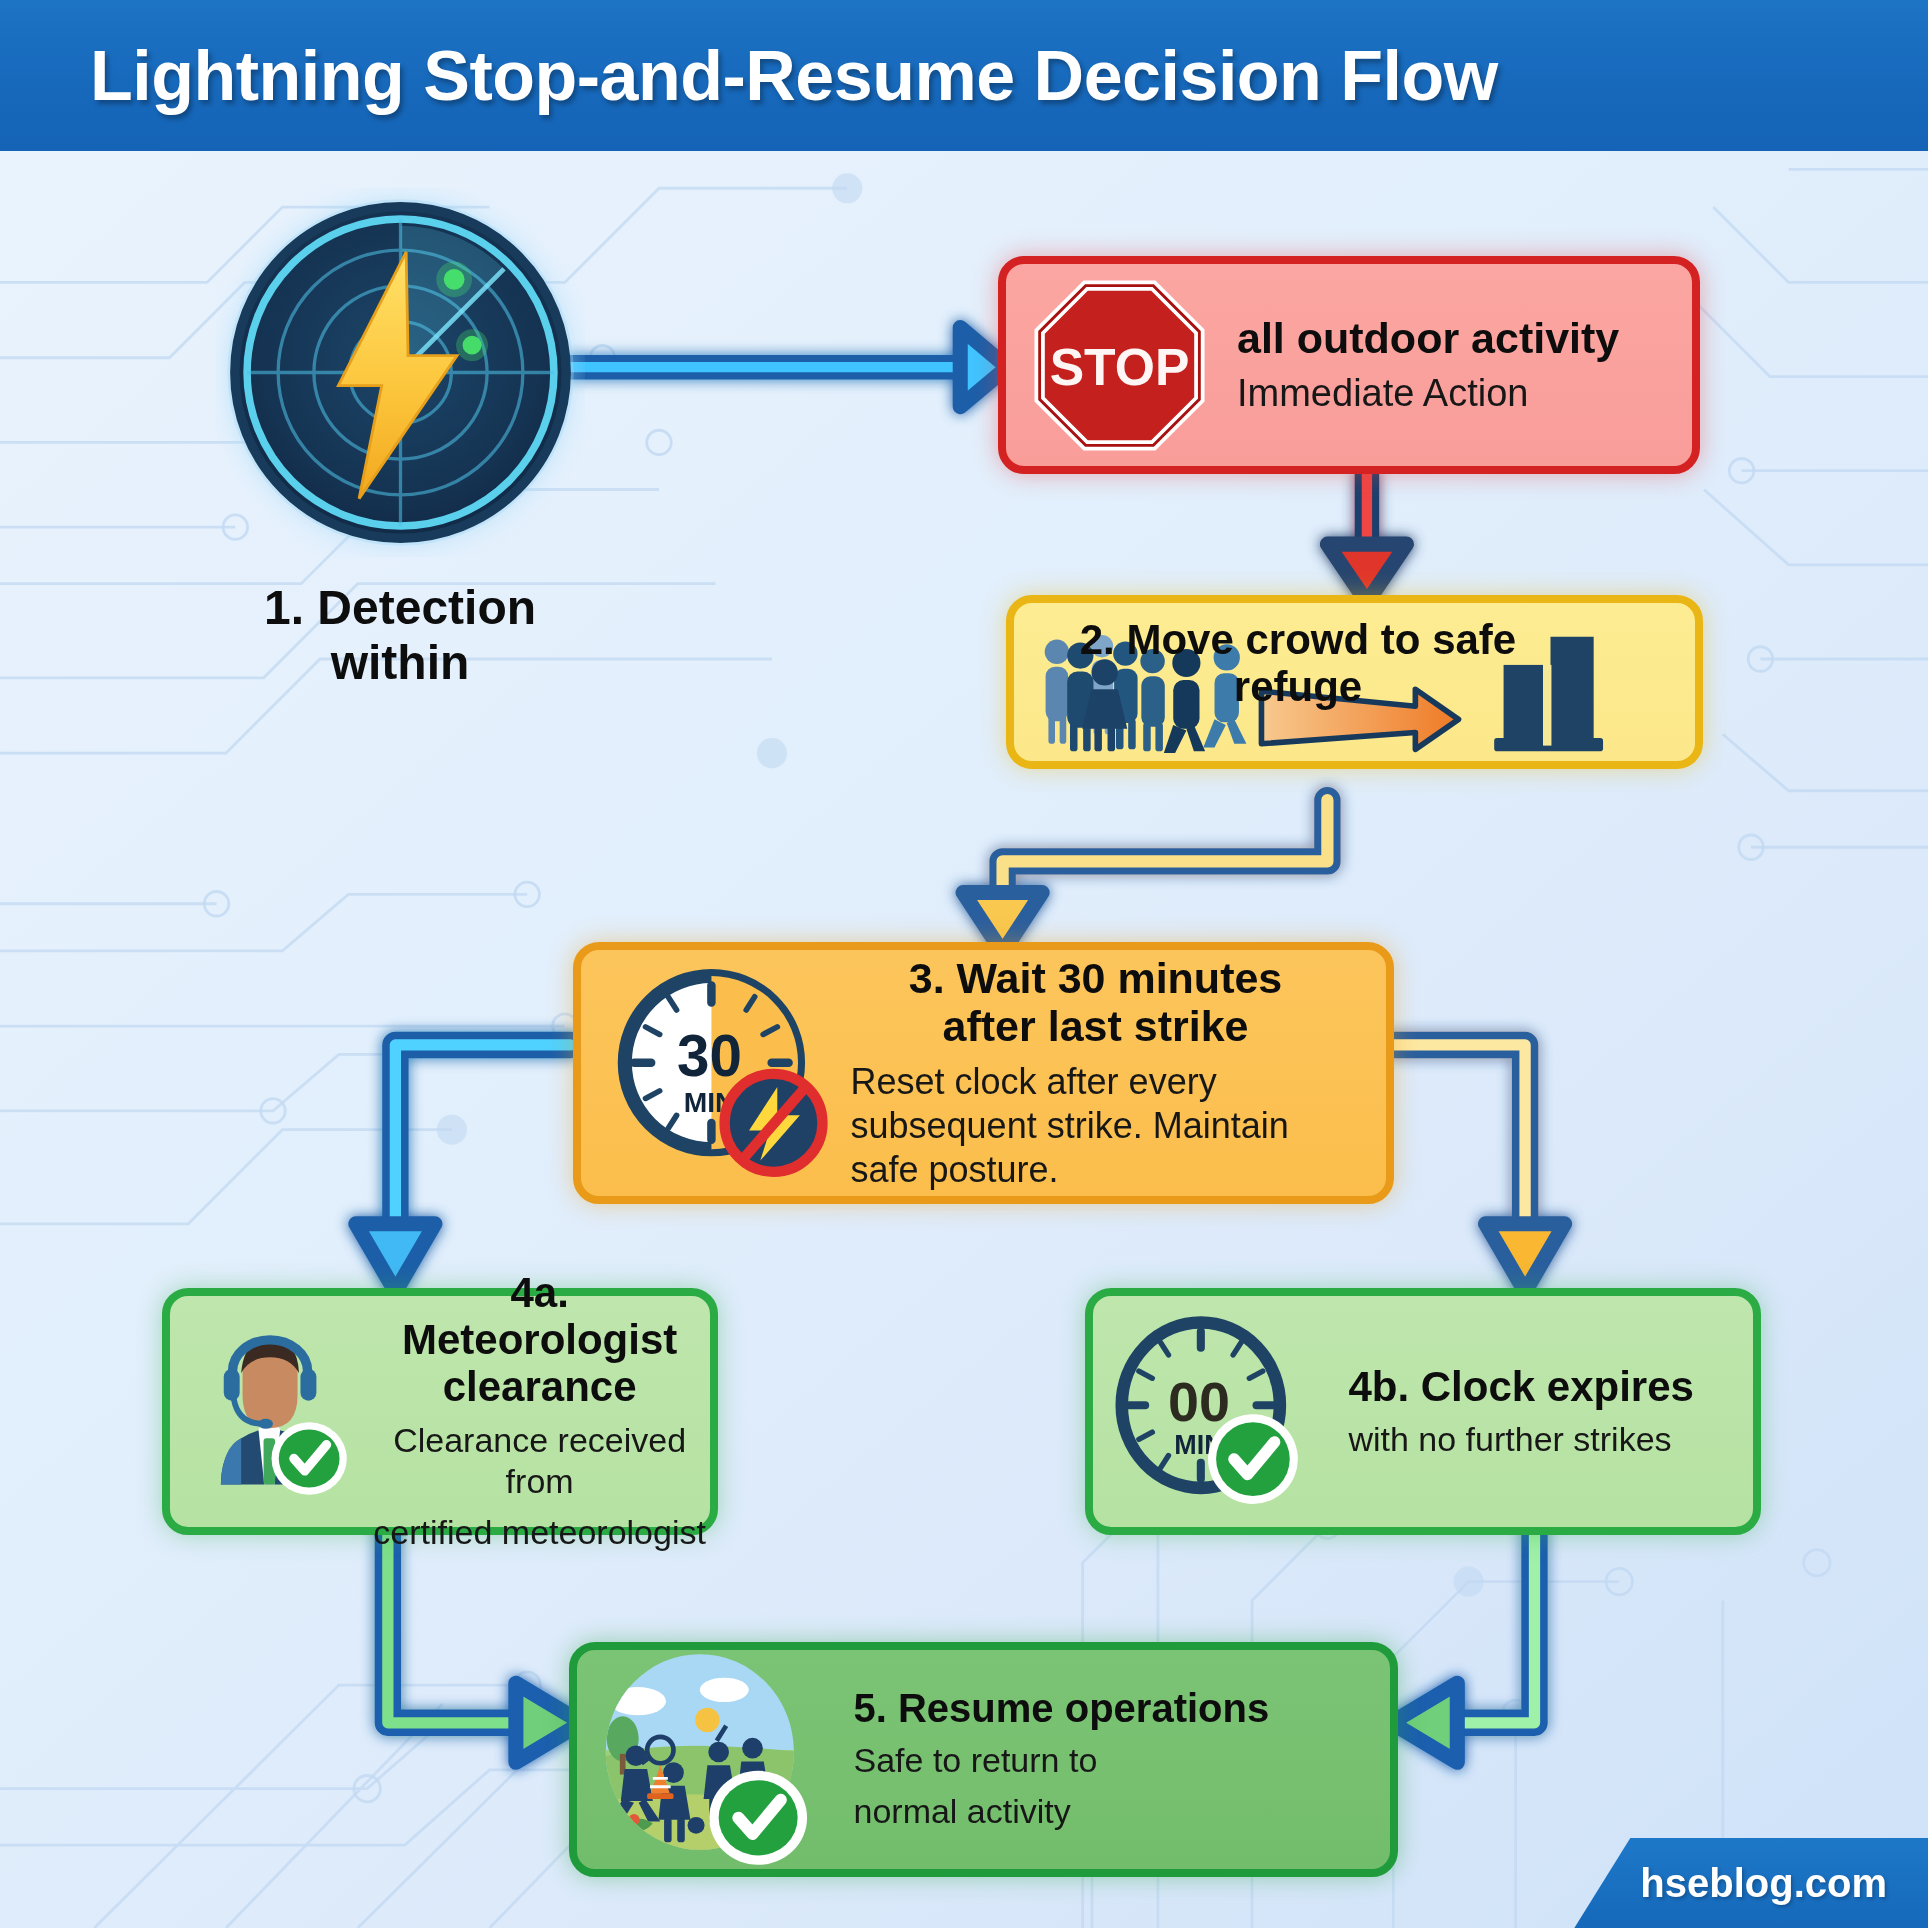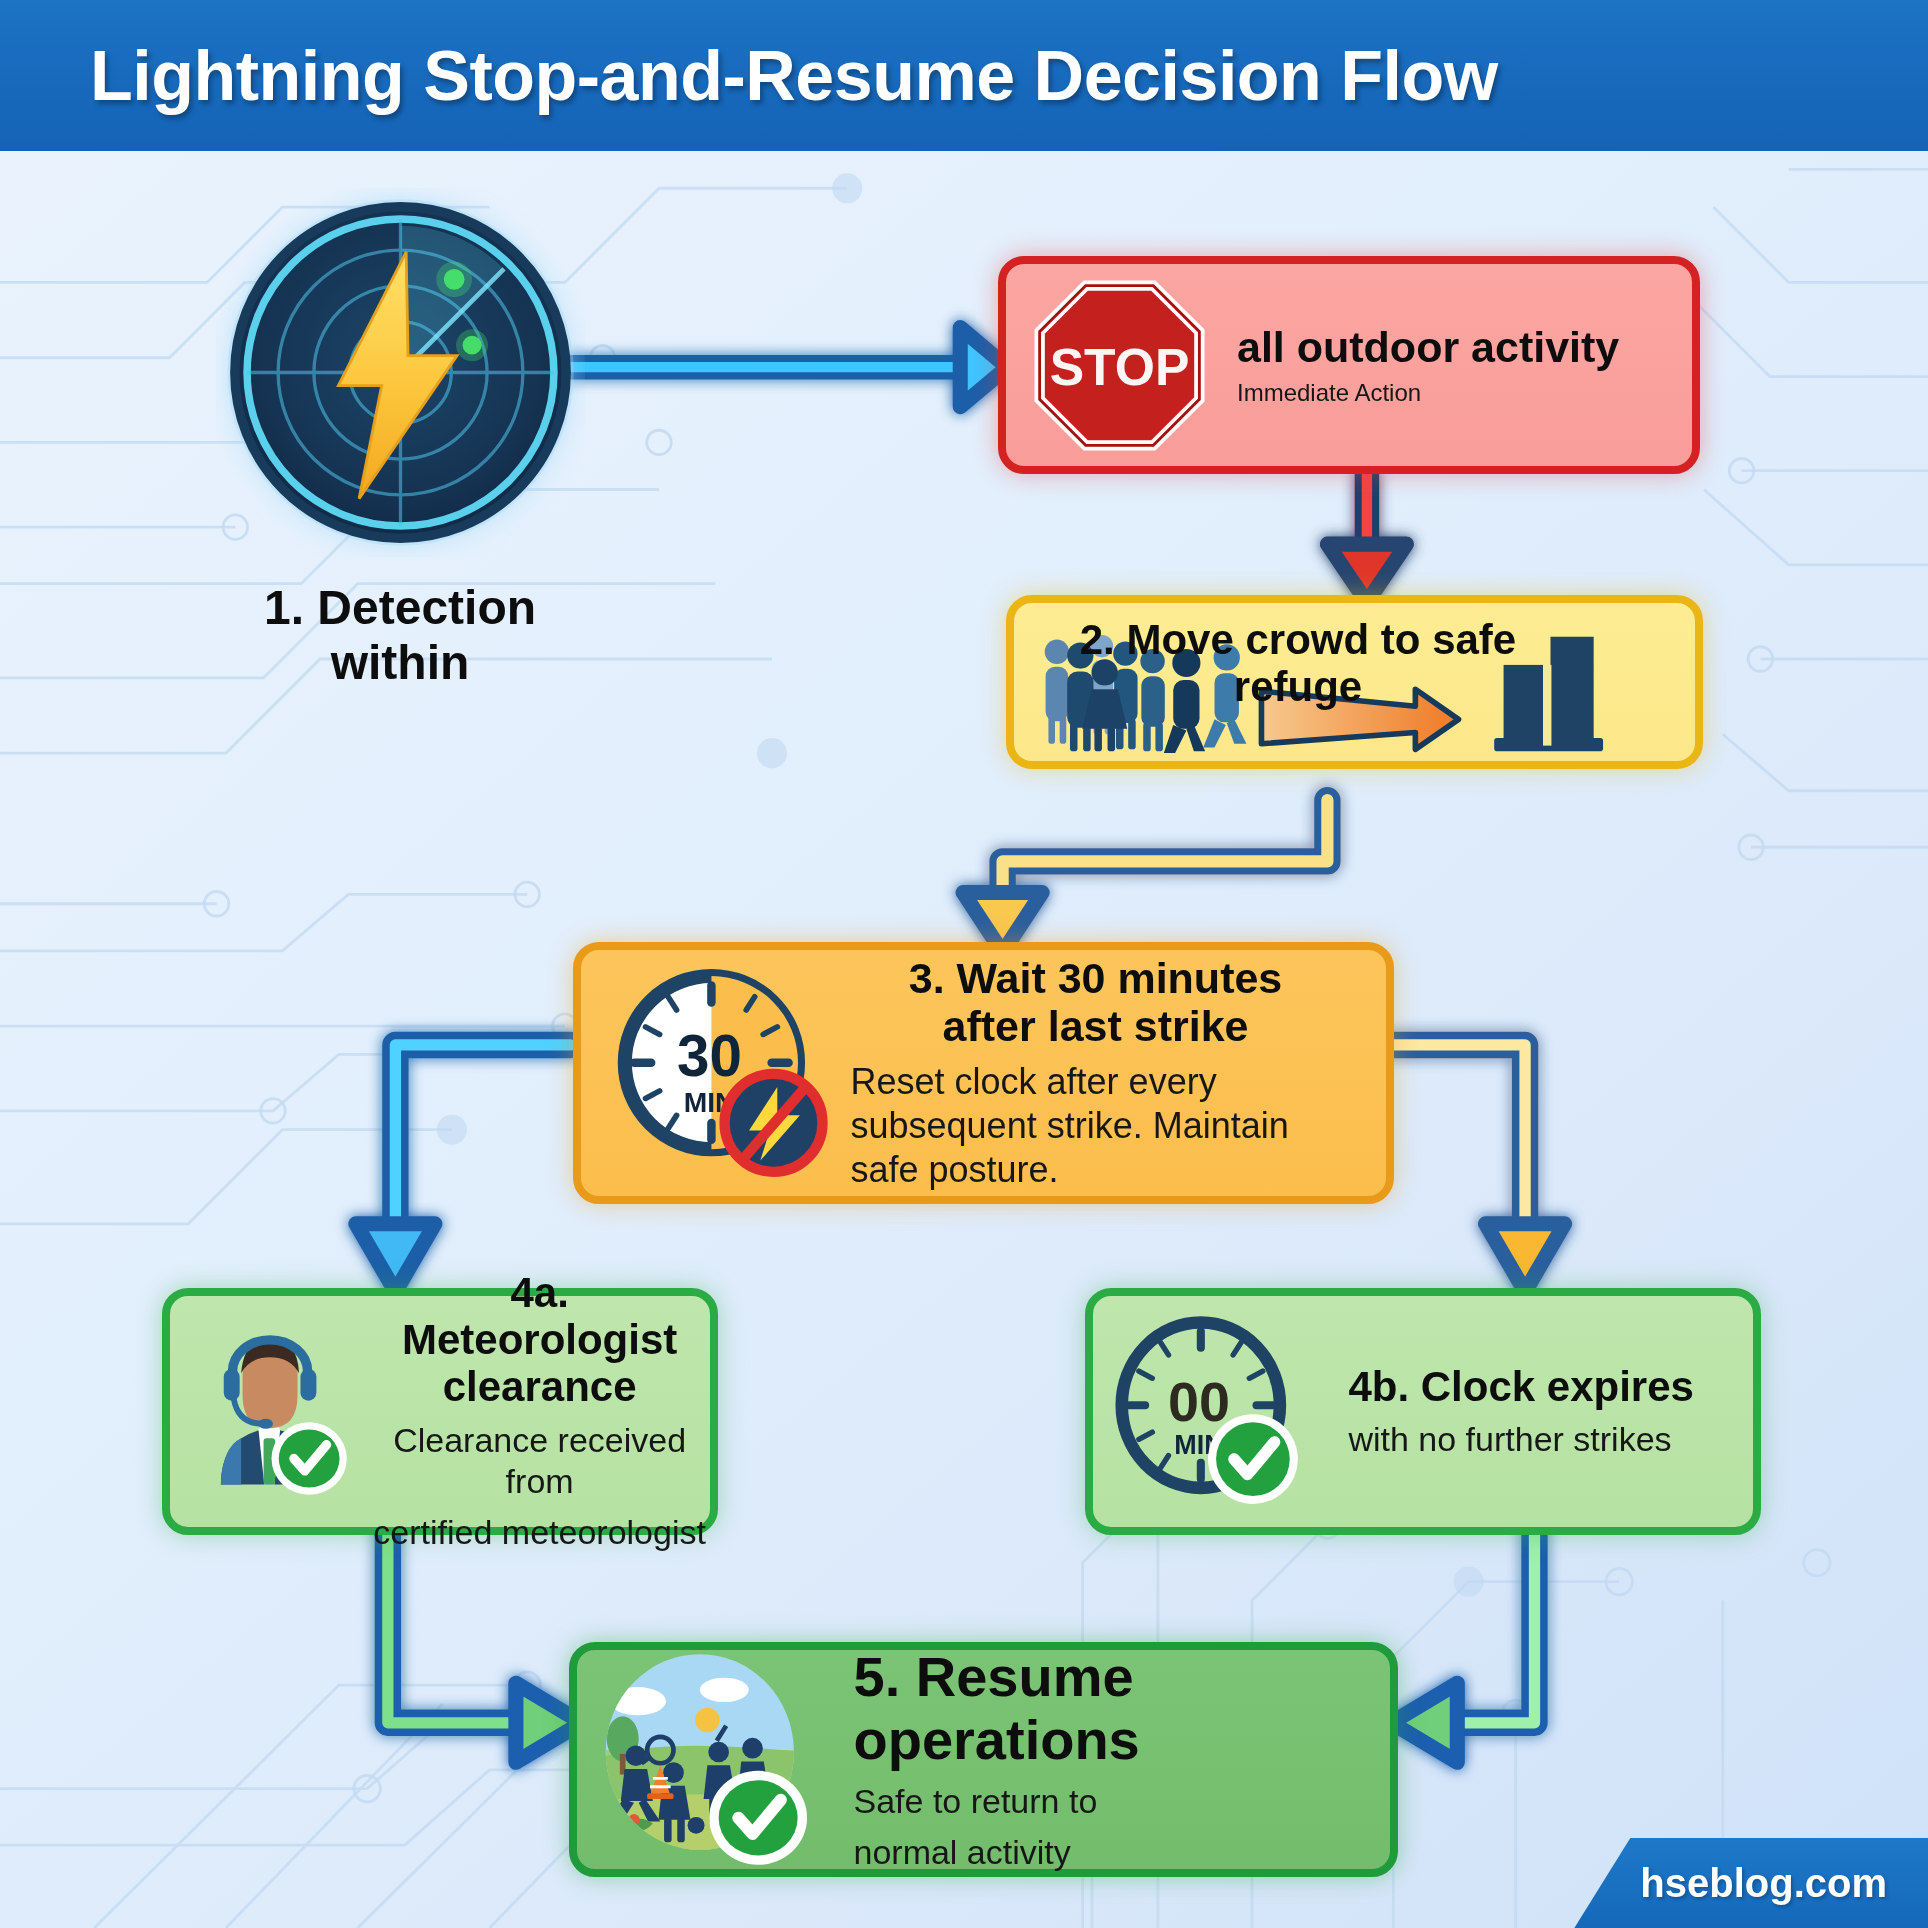--- a/index.html
+++ b/index.html
@@ -43,21 +43,21 @@
   #radar-label{margin-top:22.6px;text-align:center;font-size:48px;font-weight:bold;
     color:#0d0d0d;line-height:1.16;}
 
   
   #node-stop{left:998px;top:256px;width:702px;height:218px;
     background:linear-gradient(180deg,#fba6a2 0%,#f99d99 100%);
     border:8.5px solid #d42222;box-shadow:0 0 24.5px rgba(230,70,70,.42);
     padding-left:28px;}
   #node-stop .txt{margin-left:32px;}
   #node-stop .ttl{font-size:43px;}
-  #node-stop .sub{font-size:24px;margin-top:7.5px;}
+  #node-stop .sub{font-size:38px;margin-top:7.5px;}
 
   
   #node-refuge{left:1006px;top:595px;width:697px;height:174px;
     background:linear-gradient(180deg,#fdec92 0%,#fce88a 100%);
     border:8.5px solid #eab616;box-shadow:0 0 24.5px rgba(233,190,40,.45);
     display:block;padding:13px 0 0 0;}
   #node-refuge .ttl{font-size:42px;text-align:center;padding:0 141px 0 28px;}
   #crowd-art{position:absolute;left:21px;bottom:5.6px;width:665px;height:122px;}
 
   
@@ -86,21 +86,21 @@
   #node-expire .txt{margin-left:38px;width:424px;}
   #node-expire .ttl{font-size:42px;}
   #node-expire .sub{font-size:34px;margin-top:9.4px;}
 
   
   #node-resume{left:569px;top:1642px;width:829px;height:235px;
     background:linear-gradient(180deg,#7cc475 0%,#72bd6c 100%);
     border:8.5px solid #1f9b3c;box-shadow:0 0 24.5px rgba(40,160,60,.40);
     padding-left:24.5px;}
   #node-resume .txt{margin-left:30px;width:443px;}
-  #node-resume .ttl{font-size:56px;}
+  #node-resume .ttl{font-size:40px;}
   #node-resume .sub{font-size:34px;margin-top:9.4px;}
 
   
   #wires{position:absolute;inset:0;z-index:12;pointer-events:none;}
 </style>
 </head>
 <body>
 
 <div id="stage">
 

